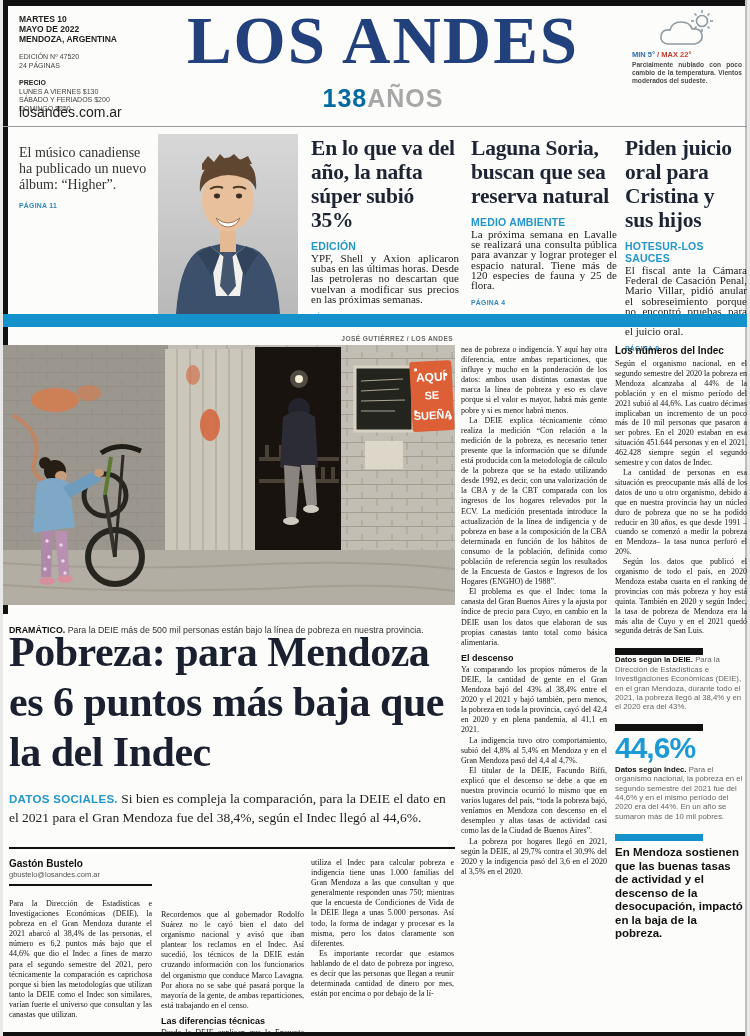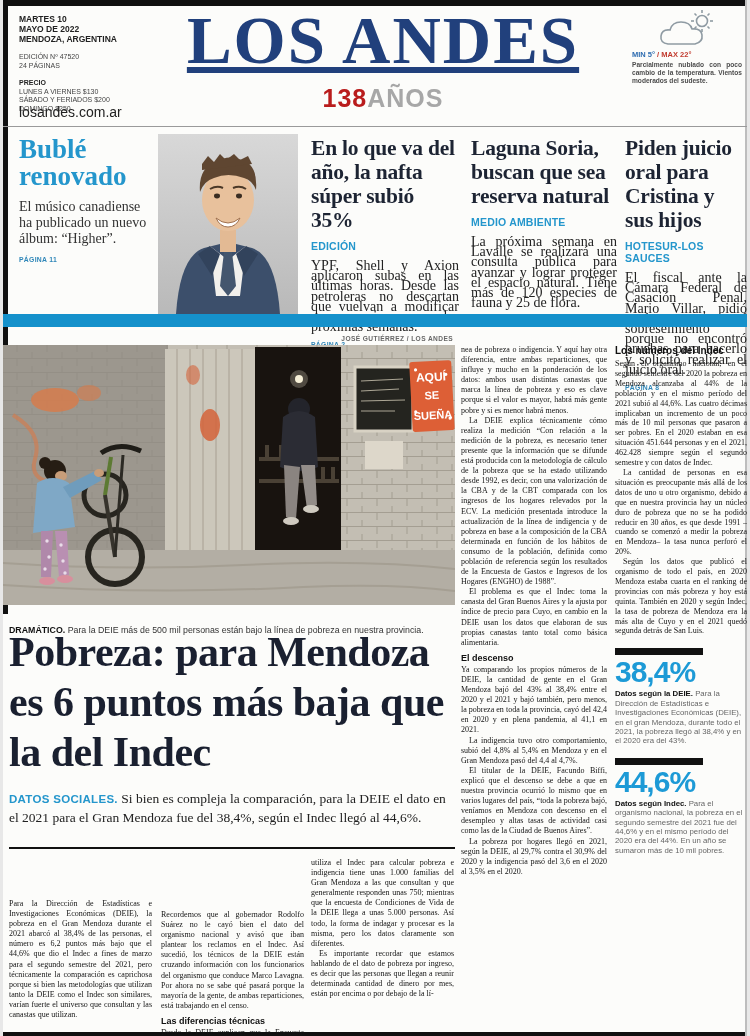--- a/index.html
+++ b/index.html
@@ -12,44 +12,44 @@
   .edge-right{right:0;top:0;width:2px;height:1036px;background:#bdbdbd;}
 
   
   .info-left{position:absolute;left:16px;top:14px;width:170px;font-family:"Liberation Sans",sans-serif;}
   .date-block{font-size:8.5px;font-weight:bold;line-height:10px;color:#222;}
   .edition-block{margin-top:9px;font-size:7px;line-height:8.5px;color:#444;}
   .price-block{margin-top:9px;font-size:7px;line-height:8.5px;color:#444;}
   .price-label{font-weight:bold;color:#222;}
   .site{position:absolute;left:16px;top:104px;font-family:Liberation Sans, sans-serif;font-size:14px;color:#222;}
   .masthead{position:absolute;left:150px;top:4px;width:460px;text-align:center;
-            font-size:67px;font-weight:bold;color:#21407c;letter-spacing:2px;line-height:72px;text-decoration:underline;}
+            font-size:67px;font-weight:bold;color:#21407c;letter-spacing:2px;line-height:72px;}
   .anniversary{position:absolute;left:150px;top:84px;width:460px;text-align:center;
                font-family:"Liberation Sans",sans-serif;font-size:25px;font-weight:bold;letter-spacing:1px;}
-  .anniv-num{color:#b91c1c;}
+  .anniv-num{color:#0369a1;}
   .anniv-label{color:#a7a7a7;}
   .weather{position:absolute;left:629px;top:8px;width:110px;font-family:"Liberation Sans",sans-serif;}
   .weather svg{display:block;margin:0 auto;}
   .weather-minmax{margin-top:2px;font-size:7.5px;font-weight:bold;text-align:left;}
   .w-min{color:#2e6cb0;} .w-sep{color:#c23b2e;} .w-max{color:#c23b2e;}
   .weather-desc{margin-top:2px;font-size:6.6px;line-height:8px;font-weight:bold;color:#4c4c4c;text-align:justify;}
   .header-rule{position:absolute;left:0;top:126px;width:750px;height:1px;background:#9a9a9a;}
 
   
   .story{position:absolute;top:136px;}
   .s-buble{left:16px;width:278px;}
   .buble-head{font-size:27px;line-height:27px;font-weight:bold;color:#2496cc;width:160px;}
   .buble-sum{margin-top:9px;width:132px;font-size:14px;line-height:16px;color:#333;}
   .page-ref{margin-top:9px;font-family:"Liberation Sans",sans-serif;font-size:6.8px;font-weight:bold;color:#2e86b8;letter-spacing:.3px;}
   .buble-photo{position:absolute;left:155px;top:134px;width:140px;height:180px;overflow:hidden;background:#c9c9c9;}
   .s-col{width:148px;}
   .s-nafta{left:308px;} .s-laguna{left:468px;width:146px;} .s-cristina{left:622px;width:122px;}
   .story-head{font-size:21.5px;line-height:24px;font-weight:bold;color:#1d2433;letter-spacing:-.2px;}
   .kicker{margin-top:8px;font-family:"Liberation Sans",sans-serif;font-size:10.5px;font-weight:bold;color:#2496cc;letter-spacing:.2px;}
-  .story-sum{margin-top:9px;font-size:14px;line-height:10.2px;text-align:justify;color:#222;}
+  .story-sum{margin-top:1px;font-size:11px;line-height:10.2px;text-align:justify;color:#222;}
   .blue-bar{position:absolute;left:0;top:314px;width:750px;height:13px;background:#1591cb;}
 
   
   .photo-credit{position:absolute;left:0;top:335px;width:450px;text-align:right;
     font-family:"Liberation Sans",sans-serif;font-size:6.6px;font-weight:bold;color:#666;letter-spacing:.4px;}
   .main-photo{position:absolute;left:0;top:345px;width:452px;height:260px;overflow:hidden;}
   .caption{position:absolute;left:6px;top:625px;width:446px;
     font-family:"Liberation Sans",sans-serif;font-size:8.8px;color:#333;}
   .caption b{color:#111;}
   .main-headline{position:absolute;left:6px;top:627px;width:450px;
@@ -139,21 +139,20 @@
     <div class="weather-minmax">
       <span class="w-min">MIN 5°</span>
       <span class="w-sep">/</span>
       <span class="w-max">MAX 22°</span>
     </div>
     <div class="weather-desc">Parcialmente nublado con poco cambio de la temperatura. Vientos moderados del sudeste.</div>
   </div>
   <div class="header-rule"></div>
 
   <div class="story s-buble">
-    <div class="buble-head">Bublé renovado</div>
     <div class="buble-sum">El músico canadiense ha publicado un nuevo álbum: “Higher”.</div>
     <div class="page-ref">PÁGINA 11</div>
   </div>
   <div class="buble-photo">
     <svg width="140" height="180" viewBox="0 0 140 180" preserveAspectRatio="none">
       <defs>
         <linearGradient id="bgb" x1="0" y1="0" x2="0" y2="1">
           <stop offset="0" stop-color="#d8d8d8"></stop>
             <stop offset="1" stop-color="#b9b9b9"></stop>
         </linearGradient>
@@ -298,20 +297,25 @@
     </svg>
   </div>
 
   <div class="caption"><b>DRAMÁTICO.</b><span> Para la DEIE más de 500 mil personas están bajo la línea de pobreza en nuestra provincia.</span></div>
 
   <div class="main-headline">Pobreza: para Mendoza es 6 puntos más baja que la del Indec</div>
 
   <div class="deck"><span class="deck-label">DATOS SOCIALES.</span><span> Si bien es compleja la comparación, para la DEIE el dato en el 2021 para el Gran Mendoza fue del 38,4%, según el Indec llegó al 44,6%.</span></div>
   <div class="deck-rule"></div>
 
+  <div class="byline">
+    <div class="byline-name">Gastón Bustelo</div>
+    <div class="byline-email">gbustelo@losandes.com.ar</div>
+    <div class="byline-rule"></div>
+  </div>
 
   <div class="bodycol c1">
     <p>Para la Dirección de Estadísticas e Investigaciones Económicas (DEIE), la pobreza en el Gran Mendoza durante el 2021 abarcó al 38,4% de las personas, el número es 6,2 puntos más bajo que el 44,6% que dio el Indec a fines de marzo para el segundo semestre del 2021, pero técnicamente la comparación es caprichosa porque si bien las metodologías que utilizan tanto la DEIE como el Indec son similares, varían fuerte el universo que consultan y las canastas que utilizan.</p>
   </div>
 
   <div class="bodycol c2">
     <p>Recordemos que al gobernador Rodolfo Suárez no le cayó bien el dato del organismo nacional y avisó que iban plantear los reclamos en el Indec. Así sucedió, los técnicos de la DEIE están cruzando información con los funcionarios del organismo que conduce Marco Lavagna. Por ahora no se sabe qué pasará porque la mayoría de la gente, de ambas reparticiones, está trabajando en el censo.</p>
     <div class="subhead">Las diferencias técnicas</div>
     <p>Desde la DEIE explican que la Encuesta Permanente de Hogares (EPH) que</p>
   </div>
@@ -333,24 +337,27 @@
   </div>
 
   <div class="sidebar">
     <div class="sb-heading">Los números del Indec</div>
     <p class="sb-p">Según el organismo nacional, en el segundo semestre del 2020 la pobreza en Mendoza alcanzaba al 44% de la población y en el mismo período del 2021 subió al 44,6%. Las cuatro décimas implicaban un incremento de un poco más de 10 mil personas que pasaron a ser pobres. En el 2020 estaban en esa situación 451.644 personas y en el 2021, 462.428 siempre según el segundo semestre y con datos de Indec.</p>
     <p class="sb-p ind">La cantidad de personas en esa situación es preocupante más allá de los datos de uno u otro organismo, debido a que en nuestra provincia hay un núcleo duro de pobreza que no se ha podido reducir en 30 años, es que desde 1991 –cuando se comenzó a medir la pobreza en Mendoza– la tasa nunca perforó el 20%.</p>
     <p class="sb-p ind">Según los datos que publicó el organismo de todo el país, en 2020 Mendoza estaba cuarta en el ranking de provincias con más pobreza y hoy está quinta. También en 2020 y según Indec, la tasa de pobreza de Mendoza era la más alta de Cuyo y en el 2021 quedó segunda detrás de San Luis.</p>
 
     <div class="stat">
       <div class="stat-bar"></div>
-      <div class="stat-value">38,4%</div>
       <div class="stat-text"><b>Datos según la DEIE.</b><span> Para la Dirección de Estadísticas e Investigaciones Económicas (DEIE), en el gran Mendoza, durante todo el 2021, la pobreza llegó al 38,4% y en el 2020 era del 43%.</span></div>
     </div>
 
     <div class="stat">
       <div class="stat-bar"></div>
       <div class="stat-value">44,6%</div>
       <div class="stat-text"><b>Datos según Indec.</b><span> Para el organismo nacional, la pobreza en el segundo semestre del 2021 fue del 44,6% y en el mismo período del 2020 era del 44%. En un año se sumaron más de 10 mil pobres.</span></div>
     </div>
 
+    <div class="quote">
+      <div class="quote-bar"></div>
+      <div class="quote-text">En Mendoza sostienen que las buenas tasas de actividad y el descenso de la desocupación, impactó en la baja de la pobreza.</div>
+    </div>
   </div>
 </div>
 
 </body></html>

